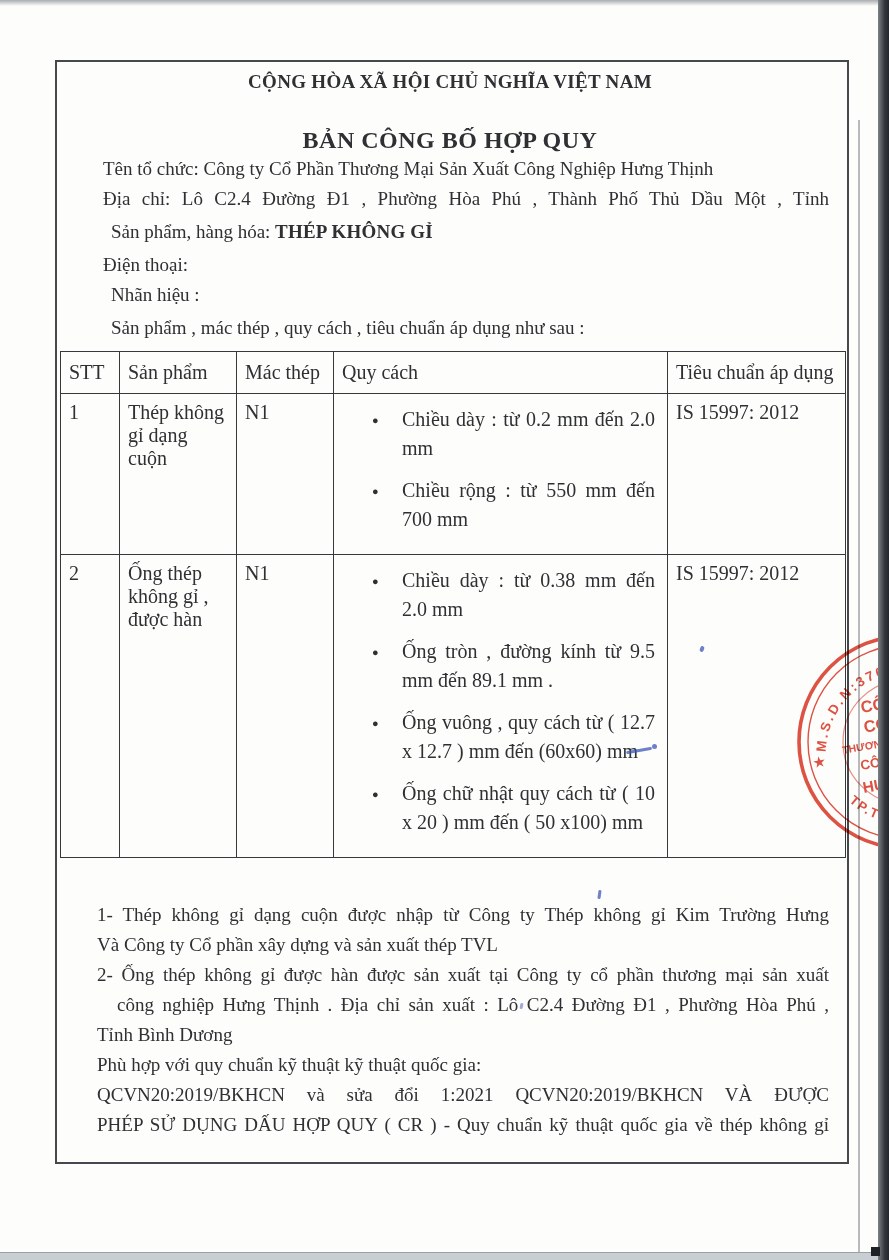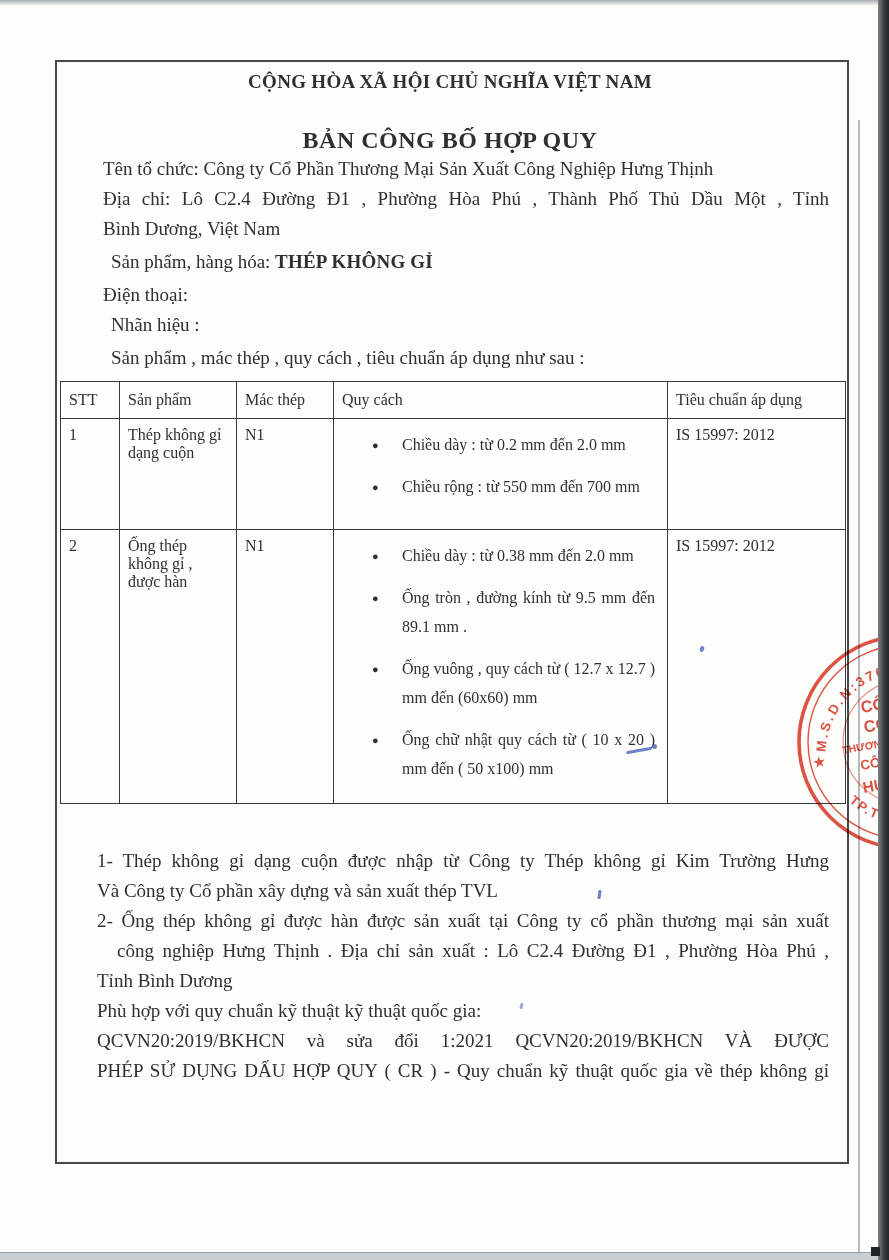--- a/index.html
+++ b/index.html
@@ -35,21 +35,21 @@
 
   .body-text{padding:0 14px 0 46px;font-size:19px;line-height:30px;}
   .para{margin:0;}
   .mt{margin-top:3px;}
   .indent{padding-left:8px;}
   .stretch{text-align:justify;text-align-last:justify;}
   b.prod{font-weight:bold;letter-spacing:.2px;}
 
   
   table.spec{border-collapse:collapse;table-layout:fixed;
-    margin:8px 16px 0 3px;width:785px;font-size:16px;color:#2e3033;}
+    margin:8px 16px 0 3px;width:785px;font-size:20px;color:#2e3033;}
   table.spec td,table.spec th{border:1.6px solid #36393c;vertical-align:top;
     padding:7px 8px;font-weight:normal;text-align:left;}
   table.spec th{padding:9px 8px;vertical-align:middle;}
   col.c1{width:59px;}col.c2{width:117px;}col.c3{width:97px;}col.c4{width:334px;}col.c5{width:178px;}
   td.cnum,th.cnum{text-align:center;}
   td.cmark{text-align:center;}
   td.cprod{text-align:justify;padding-right:10px;}
   ul.bullets{list-style:none;margin:4px 0 0 0;padding:0 4px 0 30px;}
   ul.bullets li{position:relative;margin-bottom:13px;text-align:justify;line-height:29px;padding-left:30px;}
   ul.bullets li::before{content:"●";position:absolute;left:0;top:1px;font-size:11px;}
@@ -84,21 +84,20 @@
 
 <div class="content">
 
   <div class="center republic">CỘNG HÒA XÃ HỘI CHỦ NGHĨA VIỆT NAM</div>
 
   <div class="center doc-title">BẢN CÔNG BỐ HỢP QUY</div>
 
   <div class="body-text">
     <p class="para" style="margin-top:0;">Tên tổ chức: Công ty Cổ Phần Thương Mại Sản Xuất Công Nghiệp Hưng Thịnh</p>
     <p class="para stretch">Địa chỉ: Lô C2.4 Đường Đ1 , Phường Hòa Phú , Thành Phố Thủ Dầu Một , Tỉnh</p>
-    <p class="para">Bình Dương, Việt Nam</p>
     <p class="para mt indent"><span>Sản phẩm, hàng hóa: </span><b class="prod">THÉP KHÔNG GỈ</b></p>
     <p class="para mt">Điện thoại:</p>
     <p class="para indent">Nhãn hiệu :</p>
     <p class="para mt indent">Sản phẩm , mác thép , quy cách , tiêu chuẩn áp dụng như sau :</p>
   </div>
 
   <table class="spec">
     <colgroup>
         <col class="c1">
         <col class="c2">

